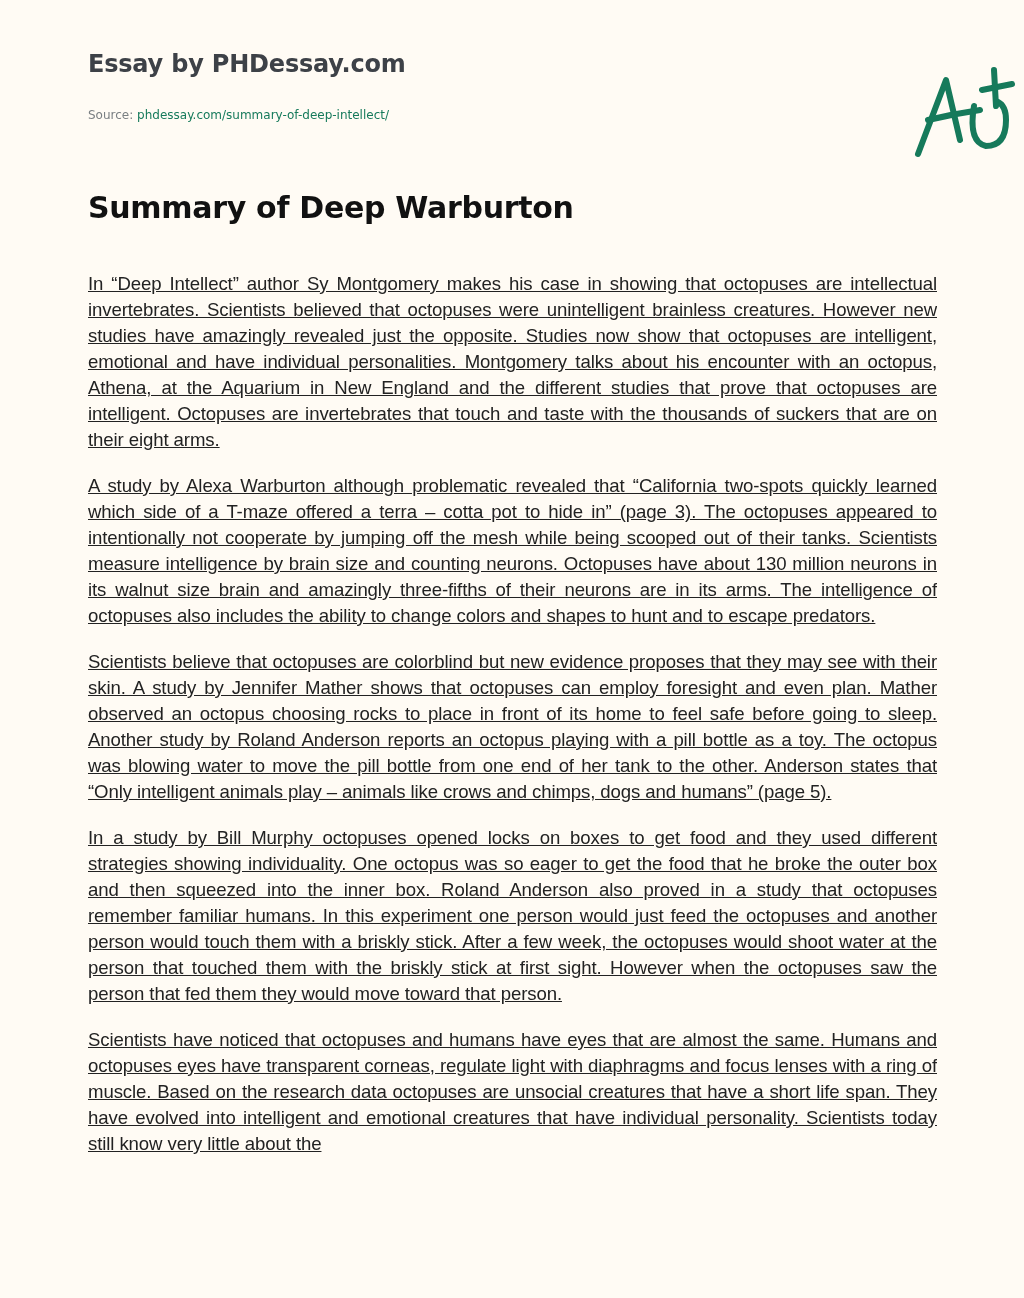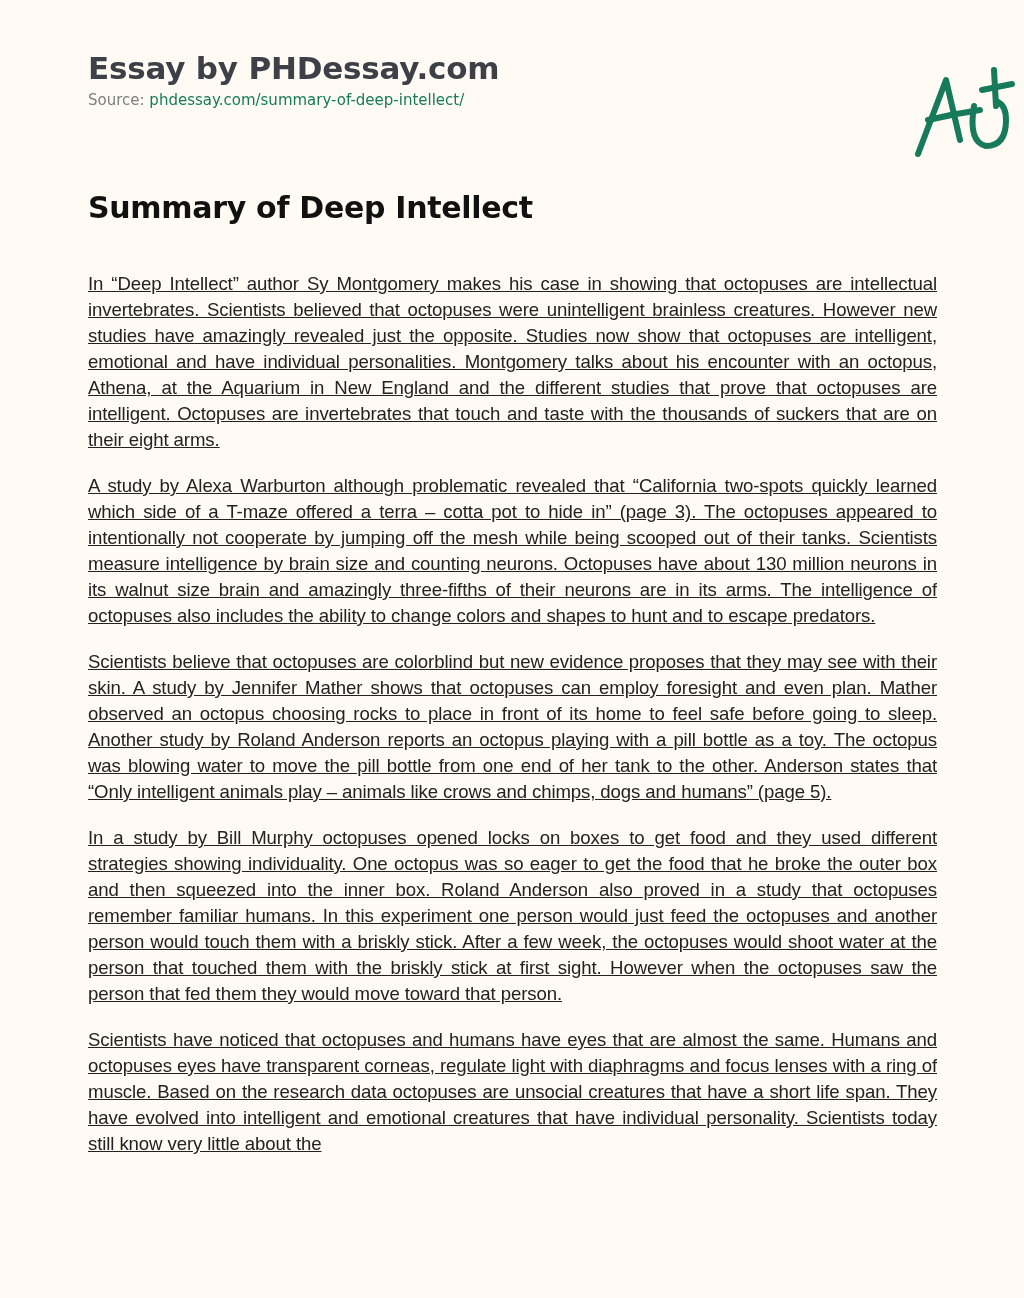--- a/index.html
+++ b/index.html
@@ -19,30 +19,30 @@
     left: 88px;
     top: 0;
     width: 849px;
   }
   .brand {
     position: absolute;
     top: 50px;
     left: 0;
     font-family: "DejaVu Sans", sans-serif;
     font-weight: bold;
-    font-size: 31px;
+    font-size: 24px;
     color: #3d4147;
     letter-spacing: -0.2px;
     white-space: nowrap;
   }
   .source {
     position: absolute;
-    top: 91px;
+    top: 108px;
     left: 0;
-    font-size: 15px;
+    font-size: 12px;
     color: #7a7f82;
     white-space: nowrap;
   }
   .source a {
     color: #167a5b;
     text-decoration: none;
   }
   .logo {
     position: absolute;
     left: 820px;
@@ -91,21 +91,21 @@
   </div>
 
   <svg class="logo" viewBox="0 0 110 100" fill="none" stroke="#167a5b" stroke-width="6" stroke-linecap="round" stroke-linejoin="round">
     <path d="M10 92 L38 18 L52 78"></path>
     <path d="M20 58 Q45 52 72 48"></path>
     <path d="M66 44 Q60 80 78 84 Q98 84 98 58 Q98 44 90 40"></path>
     <path d="M74 28 L104 22"></path>
     <path d="M86 8 L88 44"></path>
   </svg>
 
-  <h1 class="title">Summary of Deep Intellect</h1>
+  <h1 class="title">Summary of Deep Warburton</h1>
 
   <div class="essay-wrap">
     <div class="essay">
       <p>In “Deep Intellect” author Sy Montgomery makes his case in showing that octopuses are intellectual invertebrates. Scientists believed that octopuses were unintelligent brainless creatures. However new studies have amazingly revealed just the opposite. Studies now show that octopuses are intelligent, emotional and have individual personalities. Montgomery talks about his encounter with an octopus, Athena, at the Aquarium in New England and the different studies that prove that octopuses are intelligent. Octopuses are invertebrates that touch and taste with the thousands of suckers that are on their eight arms.</p>
       <p>A study by Alexa Warburton although problematic revealed that “California two-spots quickly learned which side of a T-maze offered a terra – cotta pot to hide in” (page 3). The octopuses appeared to intentionally not cooperate by jumping off the mesh while being scooped out of their tanks. Scientists measure intelligence by brain size and counting neurons. Octopuses have about 130 million neurons in its walnut size brain and amazingly three-fifths of their neurons are in its arms. The intelligence of octopuses also includes the ability to change colors and shapes to hunt and to escape predators.</p>
       <p>Scientists believe that octopuses are colorblind but new evidence proposes that they may see with their skin. A study by Jennifer Mather shows that octopuses can employ foresight and even plan. Mather observed an octopus choosing rocks to place in front of its home to feel safe before going to sleep. Another study by Roland Anderson reports an octopus playing with a pill bottle as a toy. The octopus was blowing water to move the pill bottle from one end of her tank to the other. Anderson states that “Only intelligent animals play – animals like crows and chimps, dogs and humans” (page 5).</p>
       <p>In a study by Bill Murphy octopuses opened locks on boxes to get food and they used different strategies showing individuality. One octopus was so eager to get the food that he broke the outer box and then squeezed into the inner box. Roland Anderson also proved in a study that octopuses remember familiar humans. In this experiment one person would just feed the octopuses and another person would touch them with a briskly stick. After a few week, the octopuses would shoot water at the person that touched them with the briskly stick at first sight. However when the octopuses saw the person that fed them they would move toward that person.</p>
       <p>Scientists have noticed that octopuses and humans have eyes that are almost the same. Humans and octopuses eyes have transparent corneas, regulate light with diaphragms and focus lenses with a ring of muscle. Based on the research data octopuses are unsocial creatures that have a short life span. They have evolved into intelligent and emotional creatures that have individual personality. Scientists today still know very little about the</p>
     </div>
   </div>

